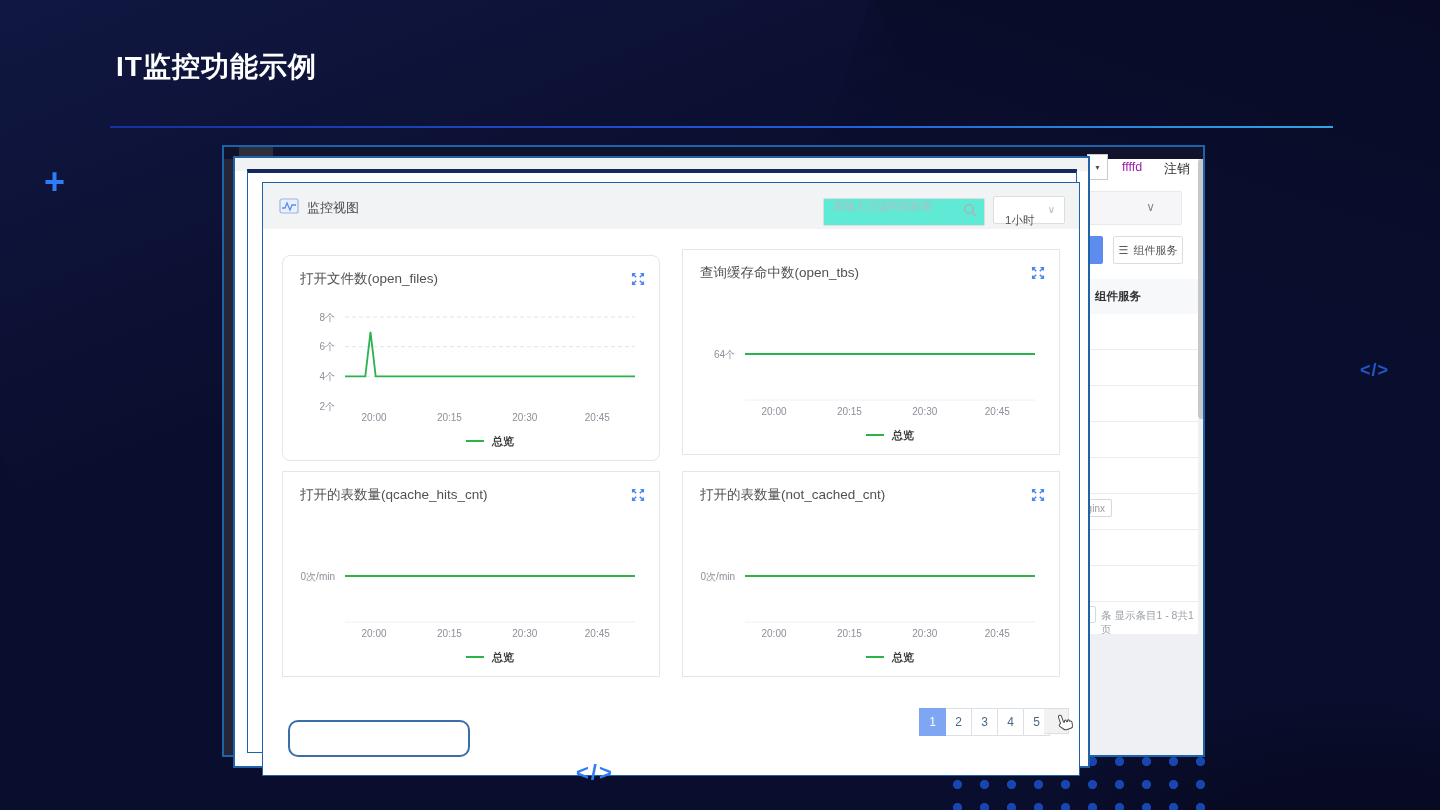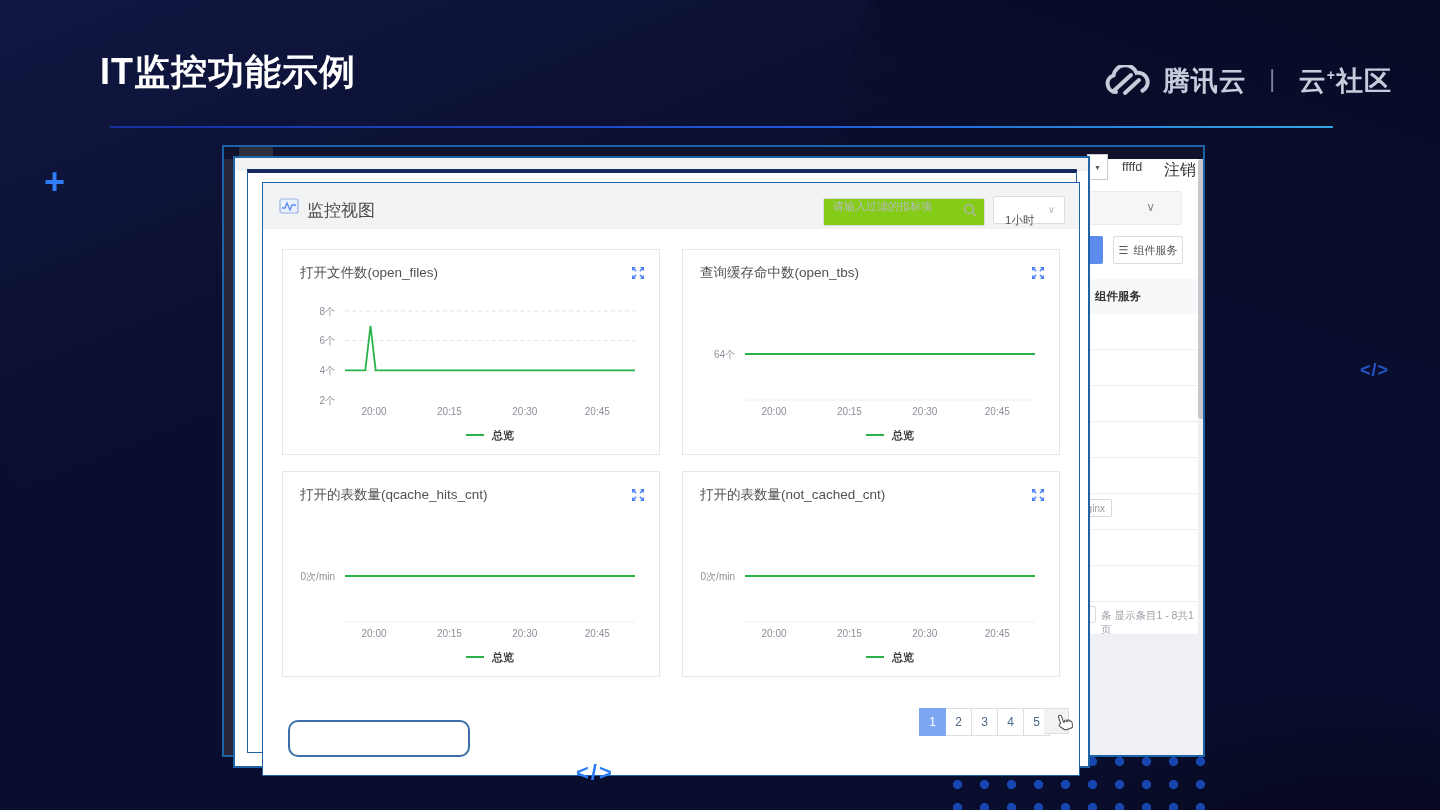--- a/index.html
+++ b/index.html
@@ -10,21 +10,21 @@
   .bg-band{left:-120px;top:-220px;width:980px;height:560px;transform:rotate(-22deg);
            background:linear-gradient(180deg,rgba(26,38,96,.45),rgba(26,38,96,0));z-index:0;}
   .bg-band2{right:-180px;top:-120px;width:760px;height:420px;transform:rotate(18deg);
            background:linear-gradient(180deg,rgba(8,10,34,.8),rgba(8,10,34,0));z-index:0;}
   .bg-swirl{left:1000px;top:690px;width:520px;height:220px;border-radius:50%;
            background:radial-gradient(ellipse at 70% 80%,#070a22 35%,rgba(7,10,34,0) 70%);z-index:1;}
   .dot-grid{left:938px;top:747px;width:272px;height:64px;z-index:1;opacity:.9;
            background-image:radial-gradient(circle,#1a4cc0 4.2px,rgba(0,0,0,0) 4.9px);
            background-size:27px 23px;background-position:6px 3px;}
   
-  .page-title{left:100px;top:48px;color:#ffffff;font-size:36px;font-weight:700;letter-spacing:1px;z-index:2;}
+  .page-title{left:116px;top:48px;color:#ffffff;font-size:28px;font-weight:700;letter-spacing:1px;z-index:2;}
   .title-line{left:110px;top:126px;width:1223px;height:2px;z-index:2;
            background:linear-gradient(90deg,#16309f,#2157d8 55%,#2fa6e0);}
   .brand{right:48px;top:58px;height:46px;display:flex;align-items:center;gap:12px;z-index:2;color:#c7ccdc;}
   .brand-name{font-size:27px;font-weight:600;letter-spacing:1px;}
   .brand-div{font-size:24px;color:#7d84a0;font-weight:300;padding:0 2px;}
   .brand-comm{font-size:27px;font-weight:600;letter-spacing:1px;}
   .brand-comm sup{font-size:14px;font-weight:700;}
   .deco-plus{left:44px;top:164px;color:#2f7df6;font-size:36px;font-weight:700;z-index:2;line-height:1;}
   .deco-code-r{left:1360px;top:360px;color:#2456c8;font-size:18px;font-weight:700;z-index:2;letter-spacing:1px;}
   .deco-code-b{left:576px;top:760px;color:#2f7df6;font-size:22px;font-weight:700;z-index:6;letter-spacing:2px;}
@@ -32,46 +32,46 @@
   .winA{left:222px;top:145px;width:983px;height:612px;background:#ffffff;border:2px solid #1e63a8;z-index:2;overflow:hidden;}
   .winB{left:233px;top:156px;width:857px;height:612px;background:#ffffff;border:2px solid #1e63a8;z-index:3;overflow:hidden;}
   .winC{left:247px;top:169px;width:830px;height:584px;background:#ffffff;border:1px solid #1e63a8;border-top:4px solid #16295e;z-index:4;}
   .modal{left:262px;top:182px;width:818px;height:594px;background:#ffffff;border:1px solid #1e63a8;z-index:5;overflow:hidden;}
   
   .a-topbar{left:0;top:0;width:100%;height:12px;background:#11132c;}
   .a-tab{left:15px;top:0;width:34px;height:13px;background:#2e2e3e;}
   .a-side{left:0;top:12px;width:18px;height:598px;background:#262638;}
   .a-combo{left:863px;top:7px;width:21px;height:26px;border:1px solid #c9c9cf;background:#fff;color:#555;
            font-size:7px;display:flex;align-items:center;justify-content:center;}
-  .a-user{left:898px;top:13px;color:#404040;font-size:12.5px;}
-  .a-logout{left:940px;top:13px;color:#333;font-size:16px;cursor:pointer;}
+  .a-user{left:898px;top:13px;color:#a21caf;font-size:12.5px;}
+  .a-logout{left:940px;top:13px;color:#333;font-size:13px;cursor:pointer;}
   .a-select{left:768px;top:44px;width:190px;height:34px;background:#f6f6f8;border:1px solid #eaeaea;border-radius:2px;}
   .a-select .chev{position:absolute;right:26px;top:8px;color:#888;font-size:12px;}
   .a-btn-blue{left:831px;top:89px;width:48px;height:28px;background:#5e8bee;border-radius:2px;color:#fff;
            font-size:12px;display:flex;align-items:center;justify-content:center;}
   .a-btn-fields{left:889px;top:89px;width:70px;height:28px;background:#fff;border:1px solid #dcdcdc;border-radius:2px;
            color:#555;font-size:11px;display:flex;align-items:center;justify-content:center;gap:5px;}
   .a-thead{left:18px;top:132px;width:956px;height:35px;background:#f7f8fa;}
   .a-thead span{position:absolute;left:853px;top:10px;font-size:11.5px;font-weight:700;color:#333;text-align:right;}
   .a-row{left:18px;width:956px;height:36px;border-bottom:1px solid #ededf0;background:#fff;}
   .a-tag{left:850px;top:352px;width:38px;height:18px;border:1px solid #d8d8d8;border-radius:2px;color:#9a9a9a;
            font-size:10px;display:flex;align-items:center;justify-content:center;background:#fff;}
   .a-stepper{left:858px;top:459px;width:14px;height:17px;border:1px solid #d9d9d9;border-radius:2px;
            display:flex;flex-direction:column;align-items:center;justify-content:center;font-size:5px;color:#999;line-height:1;}
   .a-pageinfo{left:877px;top:462px;color:#9aa0a8;font-size:10.5px;}
   .a-footer{left:18px;top:487px;width:956px;height:123px;background:#eef0f3;}
   .a-sb-track{left:974px;top:12px;width:8px;height:598px;background:#f0f0f1;}
   .a-sb-thumb{left:974px;top:12px;width:8px;height:260px;background:#c7c7cd;border-radius:4px;}
   .b-band{left:0;top:0;width:100%;height:13px;background:#f1f2f4;}
   
   .m-header{left:0;top:0;width:100%;height:46px;background:#f2f3f5;}
-  .m-title{left:44px;top:16px;font-size:17px;color:#4a4a4a;text-align:center;}
+  .m-title{left:44px;top:16px;font-size:13px;color:#4a4a4a;text-align:center;}
   .m-search{left:560px;top:13px;width:162px;height:28px;}
   .m-search input{width:100%;height:100%;border:1px solid #ddd;border-radius:2px;box-sizing:border-box;
-           padding:0 28px 12px 9px;font-size:11px;color:#555;font-family:inherit;background:#84cc16;}
+           padding:0 28px 12px 9px;font-size:11px;color:#555;font-family:inherit;background:#5eead4;}
   .m-search input::placeholder{color:#b8bcc4;}
   .m-search svg{position:absolute;right:8px;top:7px;}
   .m-time{left:730px;top:13px;width:72px;height:28px;border:1px solid #ddd;border-radius:2px;background:#fff;}
   .m-time .lbl{position:absolute;left:11px;top:16px;font-size:11.5px;color:#555;}
   .m-time .chev{position:absolute;right:9px;top:7px;font-size:10px;color:#b5b5bc;}
   .chart-card{width:378px;height:206px;border:1px solid #e4e6eb;background:#fff;}
   .chart-title{position:absolute;left:17px;top:14px;font-size:13.5px;color:#515151;}
   .expand-icon{position:absolute;right:14px;top:16px;width:14px;height:14px;cursor:pointer;}
   svg.plot{position:absolute;left:0;top:0;}
   .tick{font-size:10px;fill:#8b8f99;font-family:"Liberation Sans",sans-serif;}
@@ -90,31 +90,20 @@
 
 <div id="slide">
 
   <div class="abs bg-band"></div>
   <div class="abs bg-band2"></div>
   <div class="abs bg-swirl"></div>
   <div class="abs dot-grid"></div>
 
   <div class="abs page-title">IT监控功能示例</div>
   <div class="abs title-line"></div>
-  <div class="abs brand">
-    <span style="display:inline-flex;">
-      <svg width="46" height="32" viewBox="0 0 46 32">
-        <path d="M11 27 a8.5 8.5 0 0 1 -2.5 -16.6 a12 12 0 0 1 23 -2.6 a9.5 9.5 0 0 1 6 17.8" fill="none" stroke="#c7ccdc" stroke-width="4" stroke-linecap="round"></path>
-        <path d="M8 26.5 L26 10 M20 28 L34 15" stroke="#c7ccdc" stroke-width="4" stroke-linecap="round" fill="none"></path>
-      </svg>
-    </span>
-    <span class="brand-name">腾讯云</span>
-    <span class="brand-div">丨</span>
-    <span class="brand-comm"><span>云</span><sup>+</sup><span>社区</span></span>
-  </div>
   <div class="abs deco-plus">+</div>
   <div class="abs deco-code-r">&lt;/&gt;</div>
 
   <div class="abs winA">
     <div class="abs a-topbar"></div>
     <div class="abs a-tab"></div>
     <div class="abs a-side"></div>
     <div class="abs a-combo">▼</div>
     <span class="abs a-user">ffffd</span>
     <span class="abs a-logout">注销</span>
@@ -169,21 +158,21 @@
           <circle cx="6" cy="6" r="4.4" fill="none" stroke="#b0b0b5" stroke-width="1.4"></circle>
           <line x1="9.4" y1="9.4" x2="13" y2="13" stroke="#b0b0b5" stroke-width="1.4"></line>
         </svg>
       </div>
       <div class="abs m-time">
         <span class="lbl">1小时</span>
         <span class="chev">∨</span>
       </div>
     </div>
 
-    <div class="abs chart-card" style="left:19px;top:66px;">
+    <div class="abs chart-card" style="left:19px;top:72px;border-radius:8px;">
       <span class="chart-title">打开文件数(open_files)</span>
       <span class="expand-icon"><svg width="14" height="14" viewBox="0 0 13 13">
             <g stroke="#4a83ee" stroke-width="1.3" fill="none">
               <path d="M1.5 4.2 V1.5 H4.2 M4.8 4.8 L1.8 1.8"></path>
               <path d="M8.8 1.5 h2.7 v2.7 M8.2 4.8 L11.2 1.8"></path>
               <path d="M11.5 8.8 v2.7 h-2.7 M8.2 8.2 l3 3"></path>
               <path d="M4.2 11.5 H1.5 V8.8 M4.8 8.2 l-3 3"></path>
             </g>
           </svg></span>
       <svg class="plot" width="378" height="206" viewBox="0 0 378 206">

